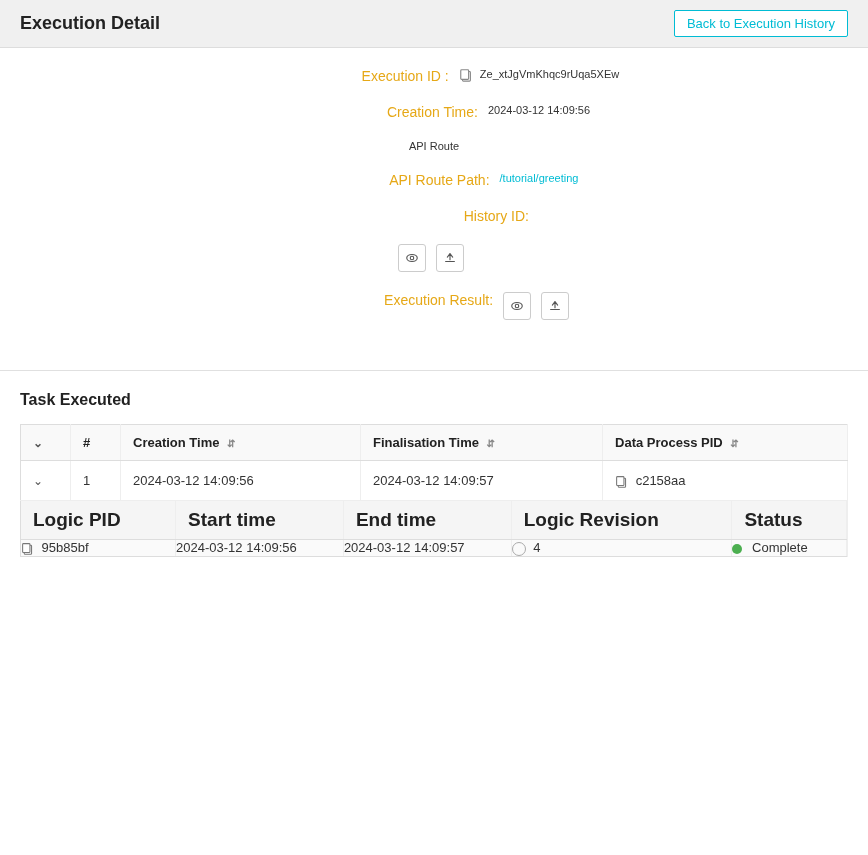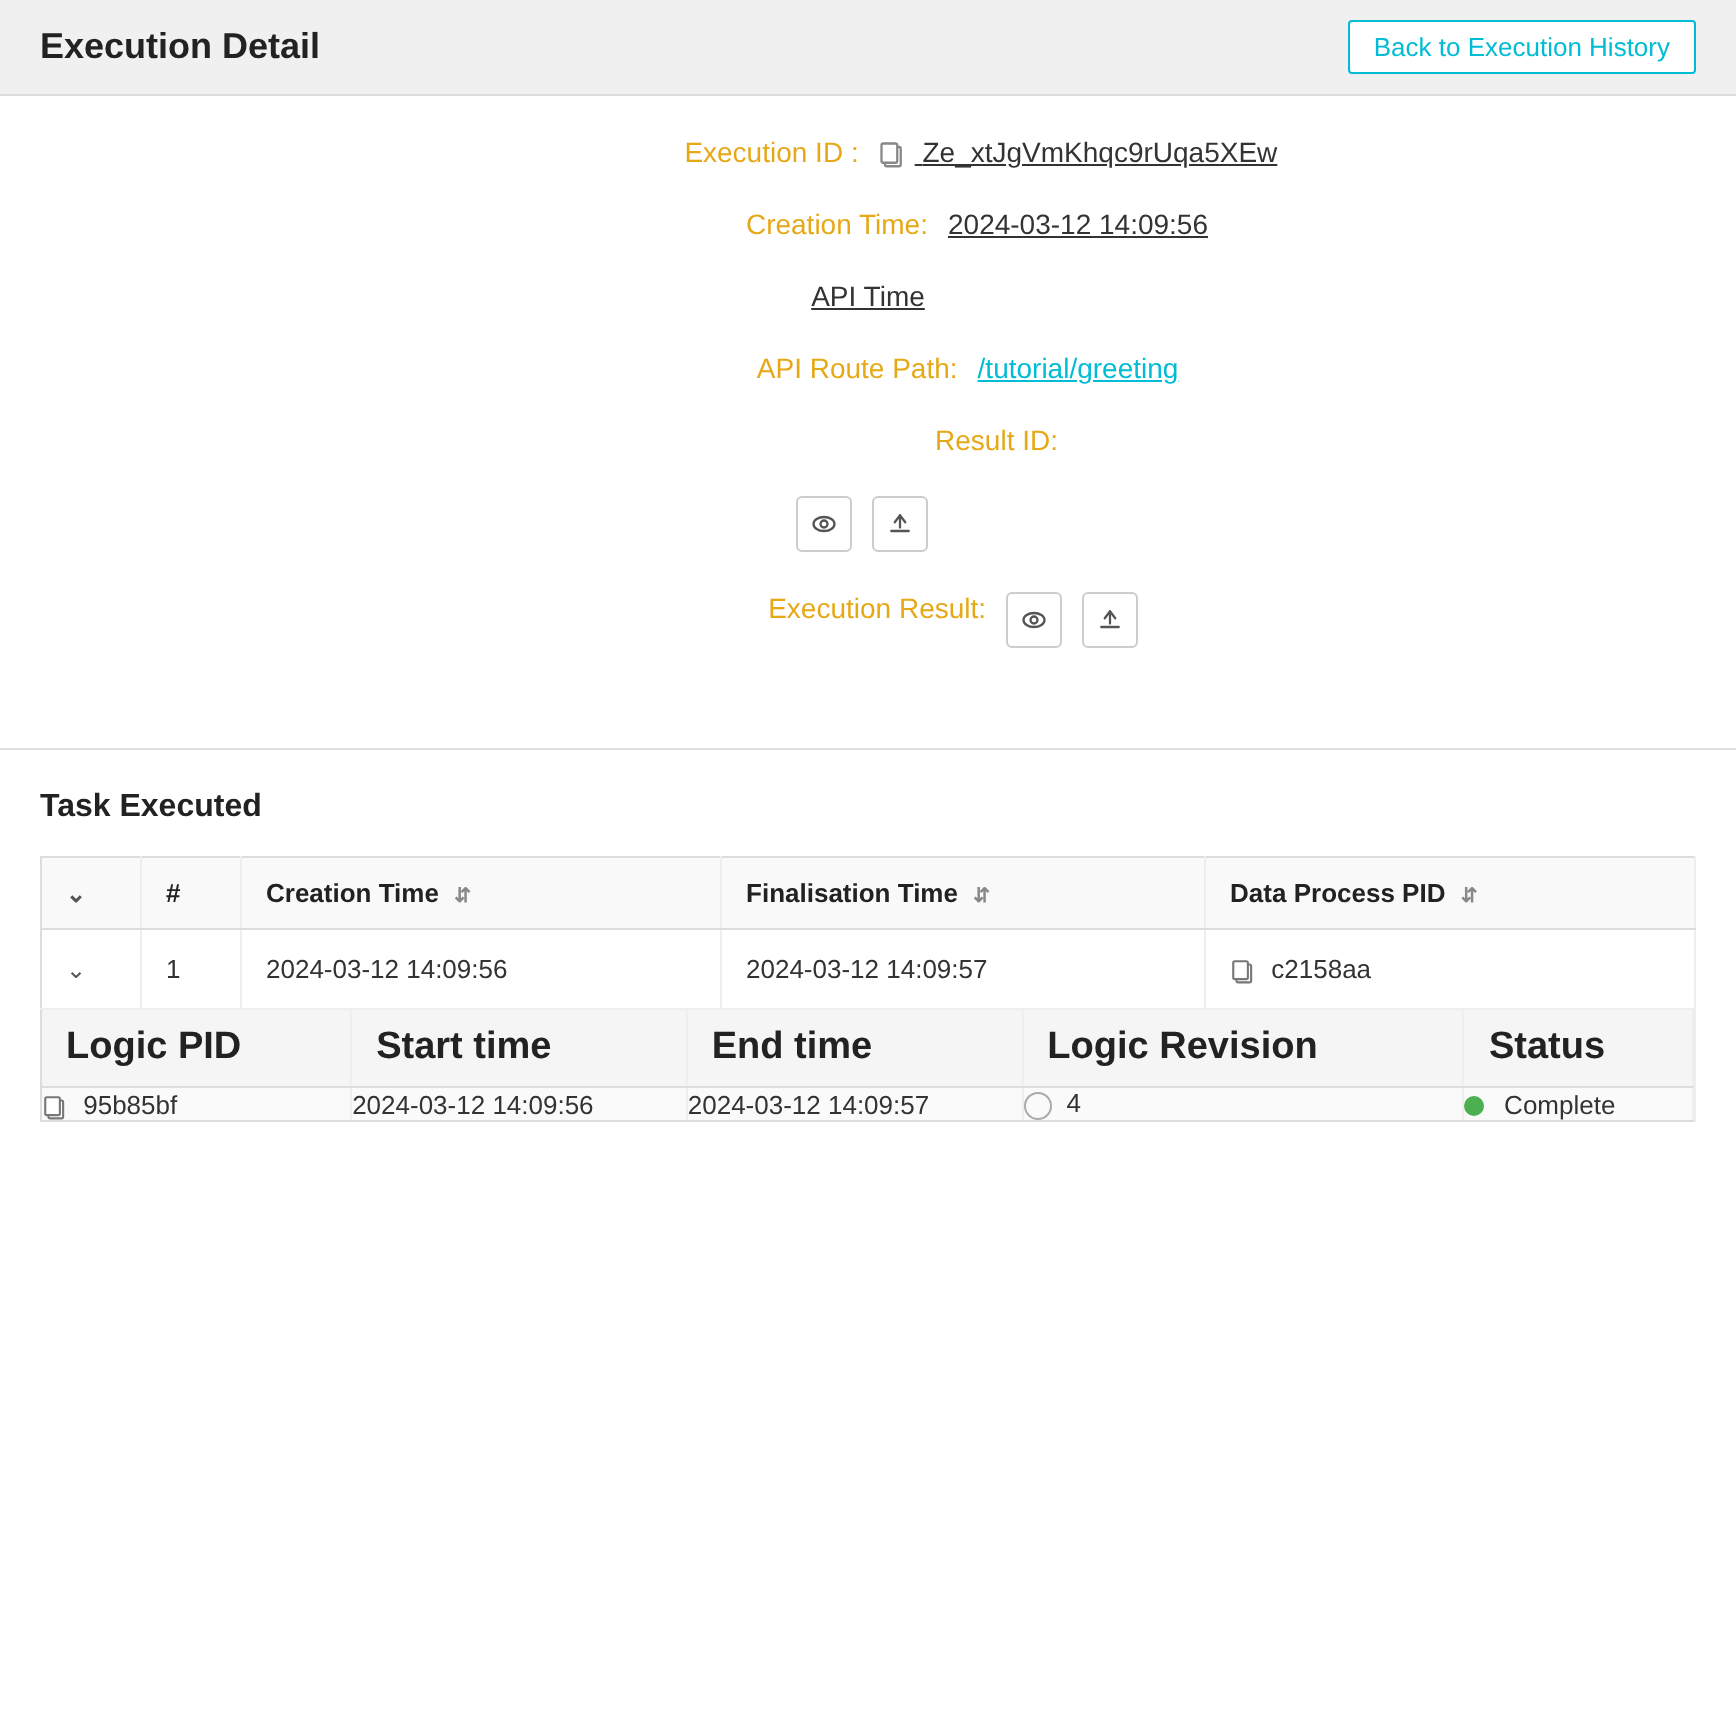--- a/index.html
+++ b/index.html
@@ -60,22 +60,21 @@
     .field-label {
       color: #e6a817;
       text-align: right;
       min-width: 200px;
       margin-right: 10px;
       font-size: 14px;
     }
 
     .field-value {
       color: #333;
-      font-size: 14px;
-      text-decoration: underline;
+      font-size: 11px;
     }
 
     .field-value.link {
       color: #00bcd4;
     }
 
     .copy-icon {
       display: inline-block;
       width: 16px;
       height: 16px;
@@ -249,30 +248,30 @@
           <span>Ze_xtJgVmKhqc9rUqa5XEw</span>
         </span>
       </div>
 
       <div class="field-row">
         <span class="field-label">Creation Time:</span>
         <span class="field-value">2024-03-12 14:09:56</span>
       </div>
 
       <div class="field-row">
-        <span class="field-value">API Time</span>
+        <span class="field-value">API Route</span>
       </div>
 
       <div class="field-row">
         <span class="field-label">API Route Path:</span>
         <span class="field-value link" style="cursor:pointer;">/tutorial/greeting</span>
       </div>
 
       <div class="field-row">
-        <span class="field-label">Result ID:</span>
+        <span class="field-label">History ID:</span>
       </div>
 
       <div class="field-row">
         <span>
           <button class="icon-btn" title="View">
             <svg width="14" height="14" viewBox="0 0 16 16" fill="none" xmlns="http://www.w3.org/2000/svg">
               <ellipse cx="8" cy="8" rx="6" ry="4" stroke="#555" stroke-width="1.3"></ellipse>
               <circle cx="8" cy="8" r="2" stroke="#555" stroke-width="1.3"></circle>
             </svg>
           </button>

